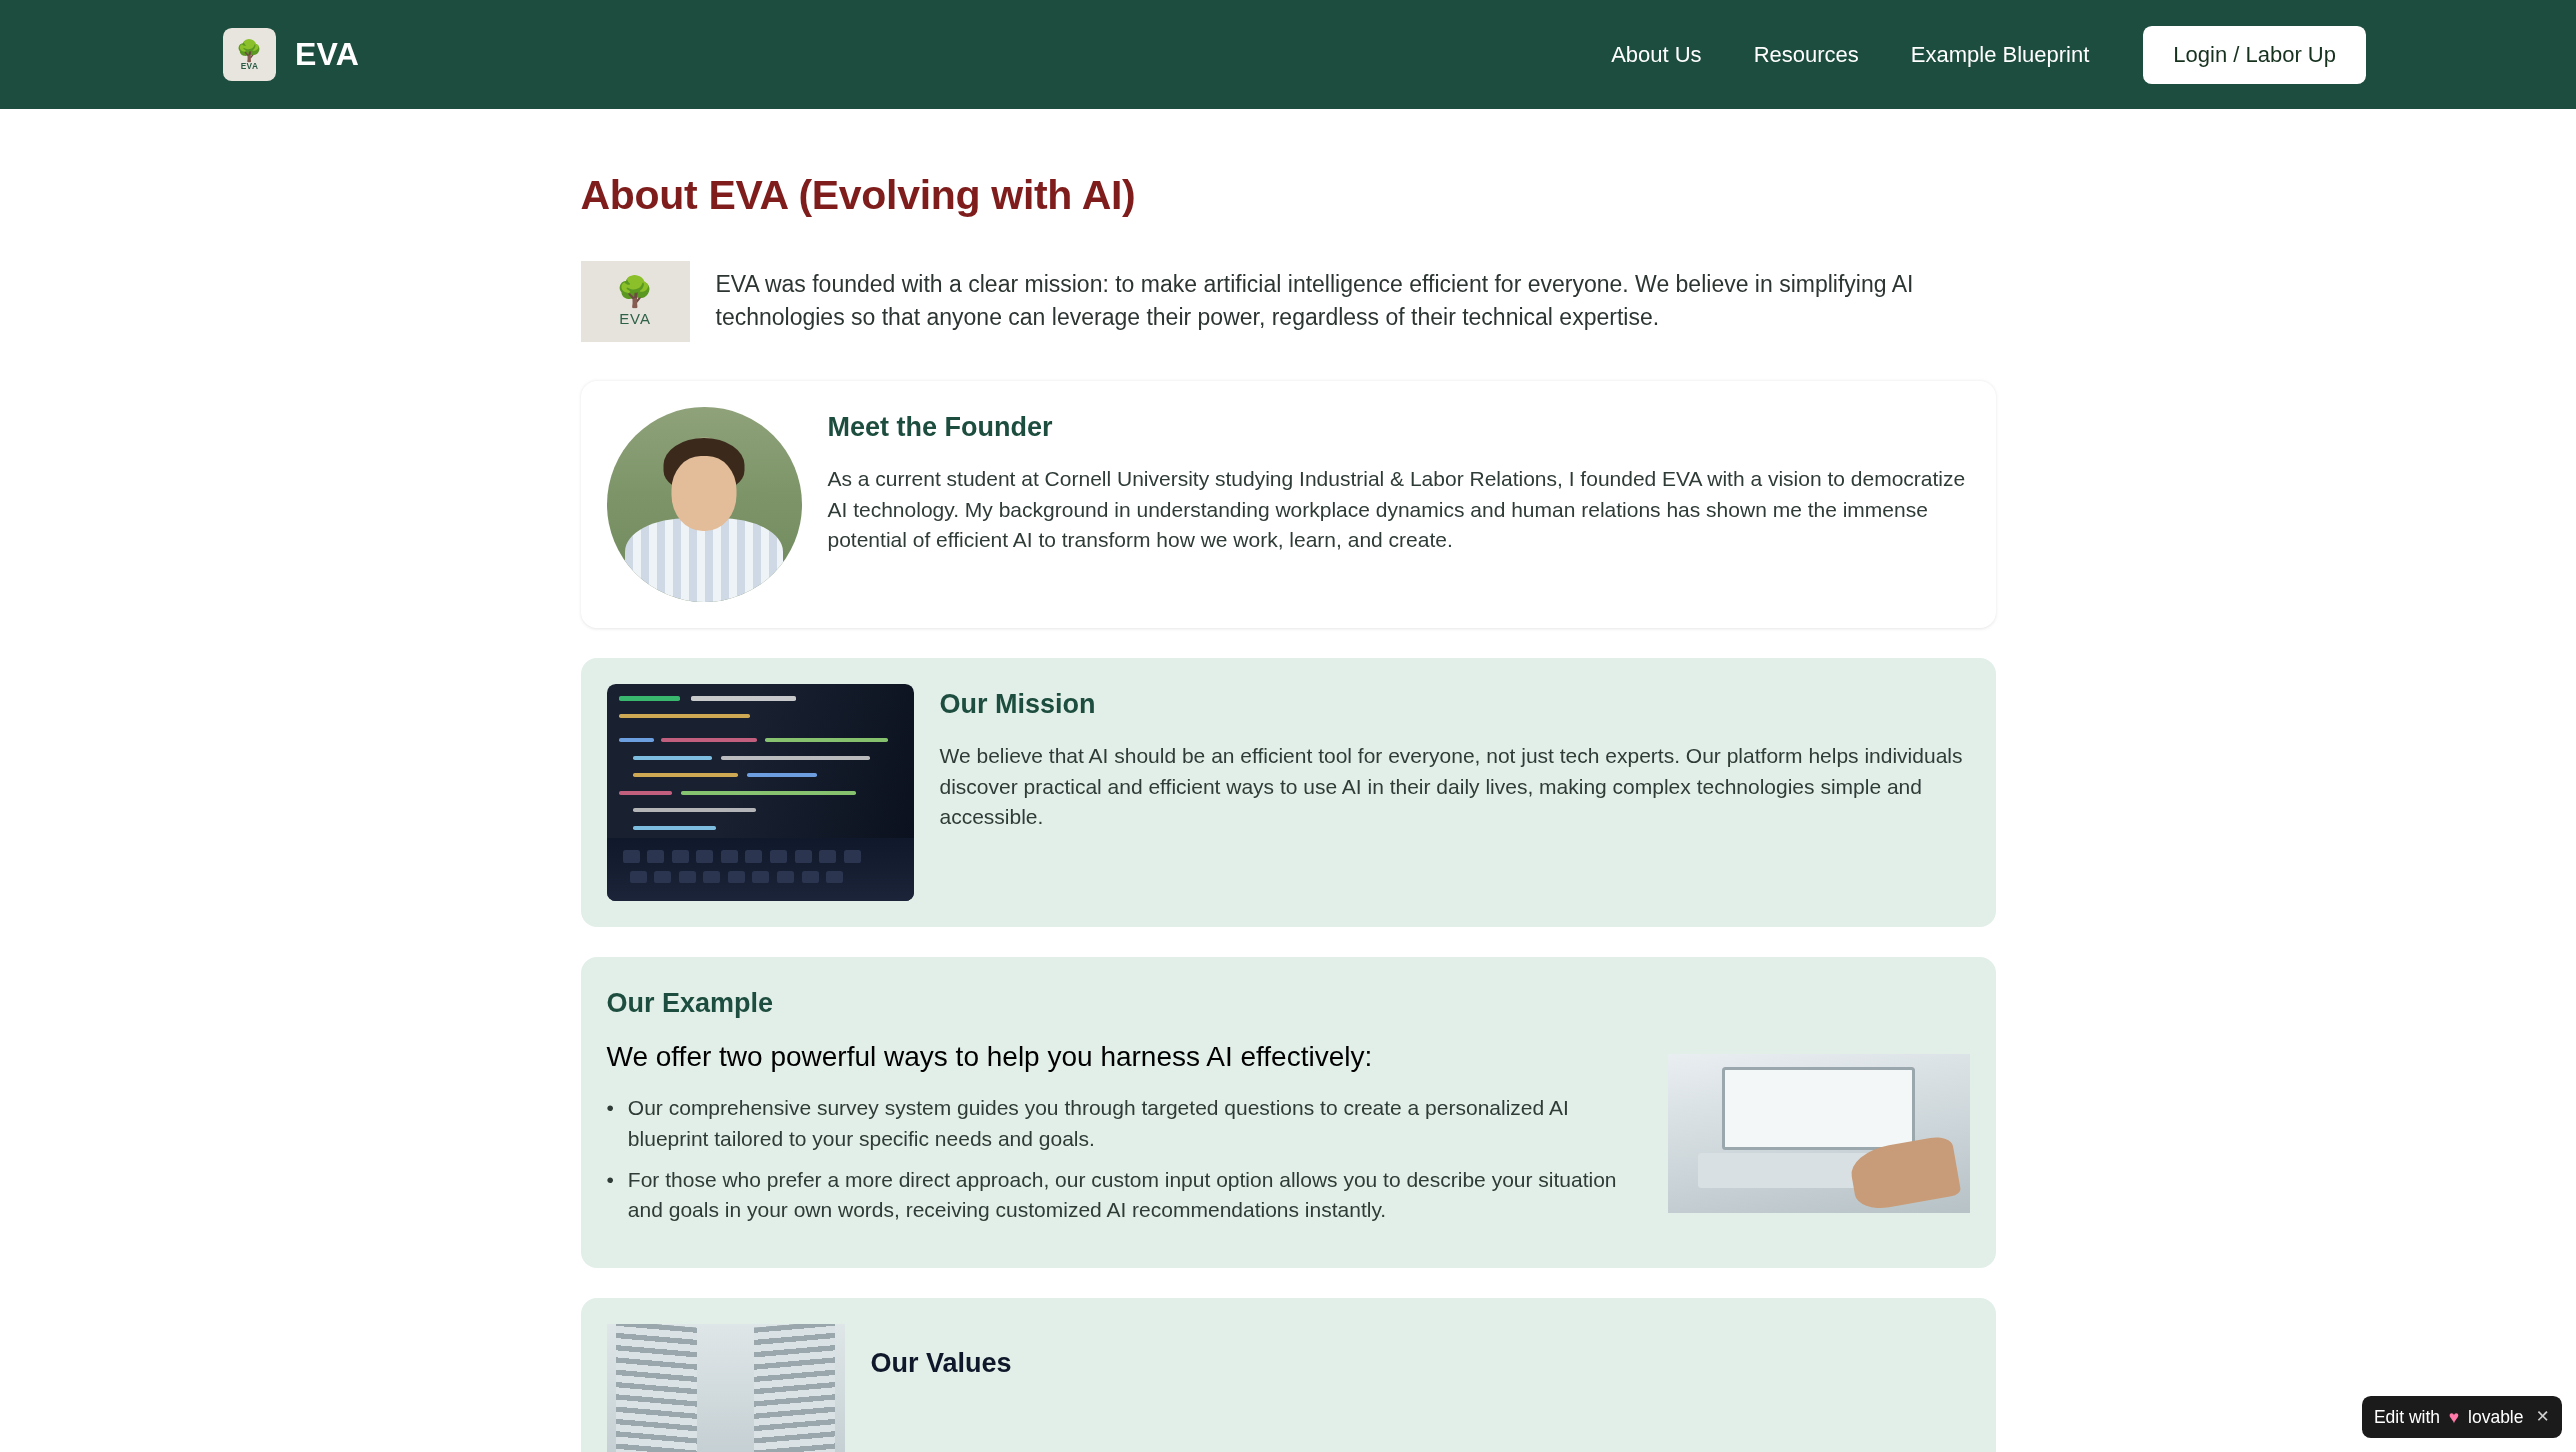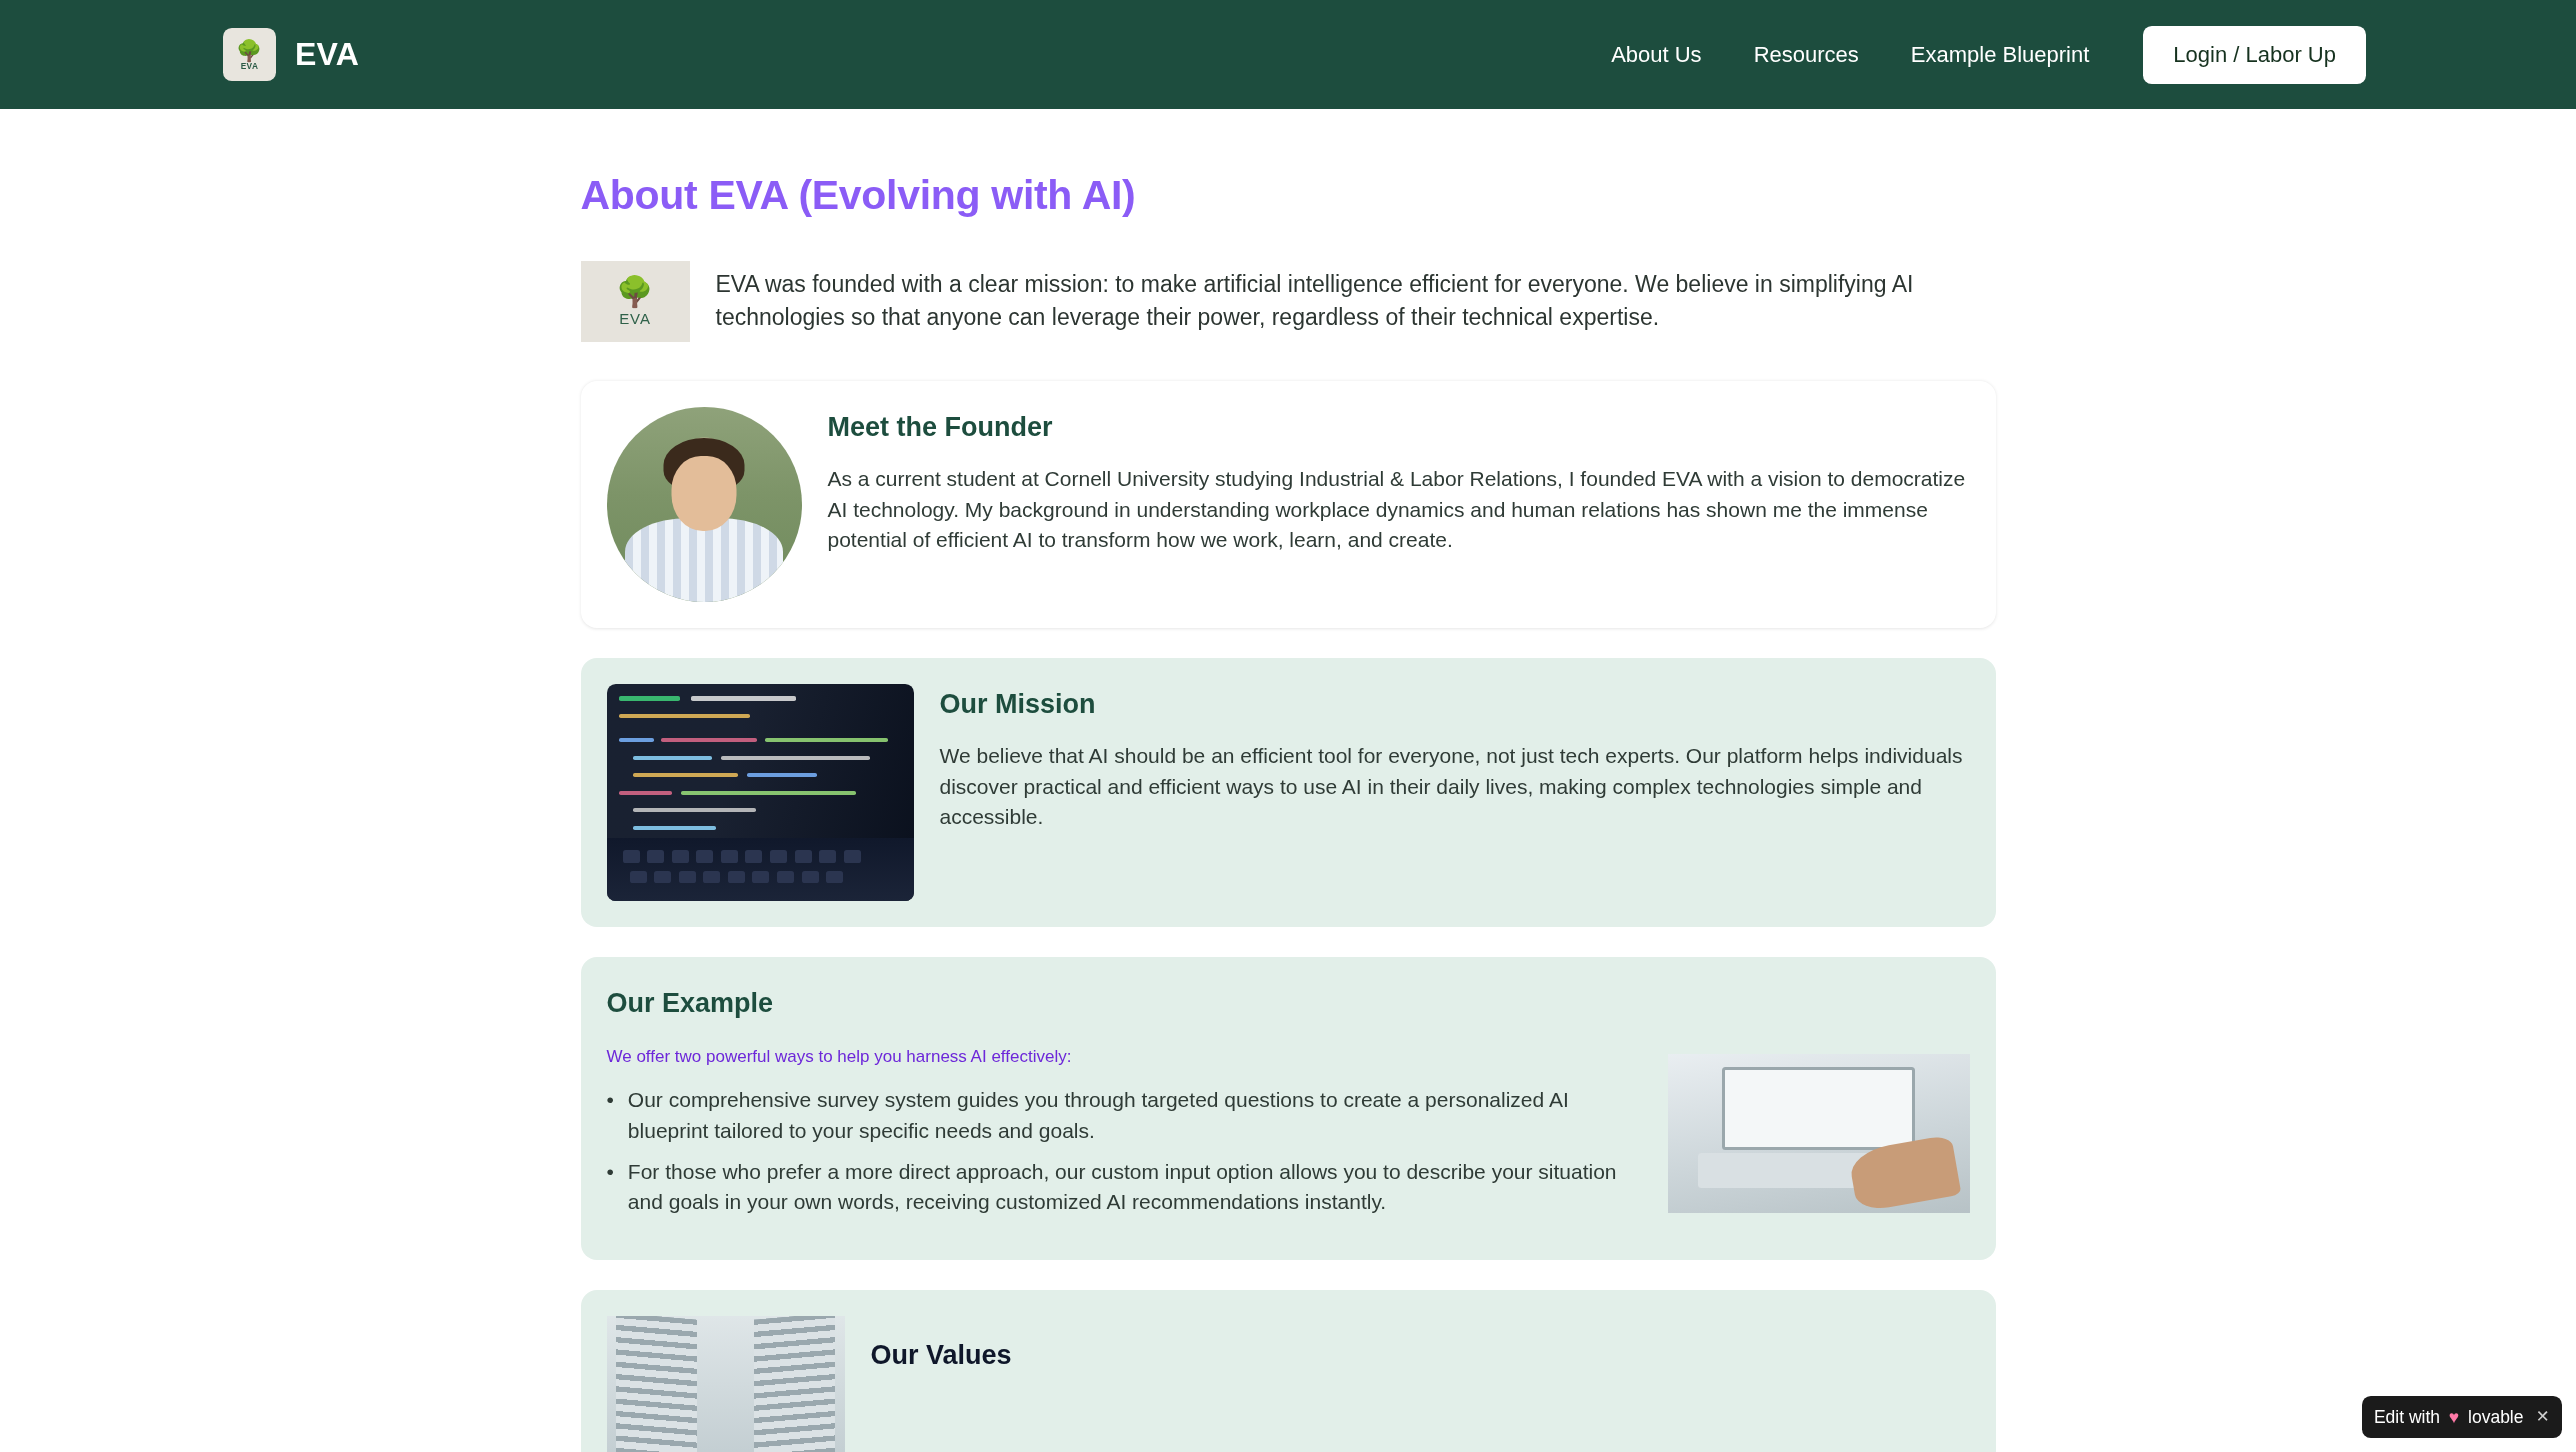--- a/index.html
+++ b/index.html
@@ -90,21 +90,21 @@
 
   
   .page {
     width: 1415px;
     margin: 0 auto;
     padding-top: 63px;
   }
   .page-title {
     font-size: 41px;
     font-weight: 700;
-    color: #8b5cf6;
+    color: #7f1d1d;
     margin: 0 0 42px 0;
     letter-spacing: -0.3px;
   }
 
   .intro {
     display: flex;
     align-items: flex-start;
     gap: 26px;
     margin-bottom: 39px;
   }
@@ -231,24 +231,24 @@
   }
 
   
   .approach-row {
     display: flex;
     gap: 26px;
     align-items: flex-start;
   }
   .approach-left { flex: 1 1 auto; }
   .approach-text {
-    font-size: 17px;
+    font-size: 28px;
     line-height: 1.45;
-    color: #6d28d9;
-    margin: 8px 0 16px 0;
+    color: #000000;
+    margin: 0 0 16px 0;
   }
   .bullets { margin: 0 0 16px 0; }
   .bullet {
     display: flex;
     gap: 14px;
     font-size: 21px;
     line-height: 1.45;
     color: #2f3b36;
     margin-bottom: 10.5px;
   }

